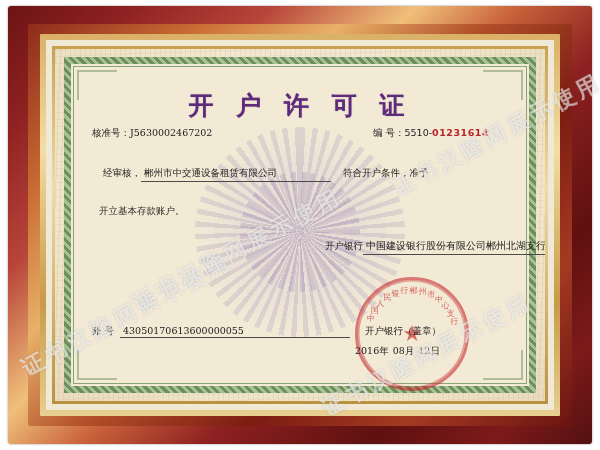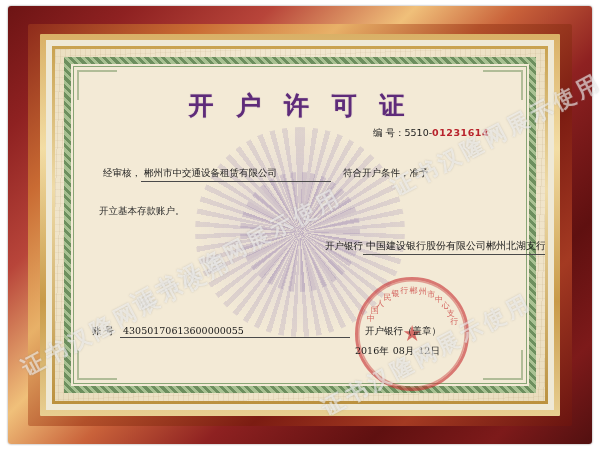--- a/index.html
+++ b/index.html
@@ -252,20 +252,23 @@
     <div class="corner-orn tl"></div>
     <div class="corner-orn tr"></div>
     <div class="corner-orn bl"></div>
     <div class="corner-orn br"></div>
 
     <div class="rosette"></div>
     <div class="rosette2"></div>
 
     <div class="title">开 户 许 可 证</div>
 
+    <div class="row r-approval">
+      <span class="lbl">核准号：</span><span class="val handwrite">J5630002467202</span>
+    </div>
 
     <div class="row r-number">
       <span class="lbl">编 号：</span><span class="val">5510-</span><span class="val-red">01231614</span>
     </div>
 
     <div class="row r-body1">
       <span class="lbl">经审核，</span><span class="uline handwrite" style="min-width:190px">郴州市中交通设备租赁有限公司</span><span class="lbl" style="margin-left:12px">符合开户条件，准予</span>
     </div>
 
     <div class="row r-body2">开立基本存款账户。</div>

